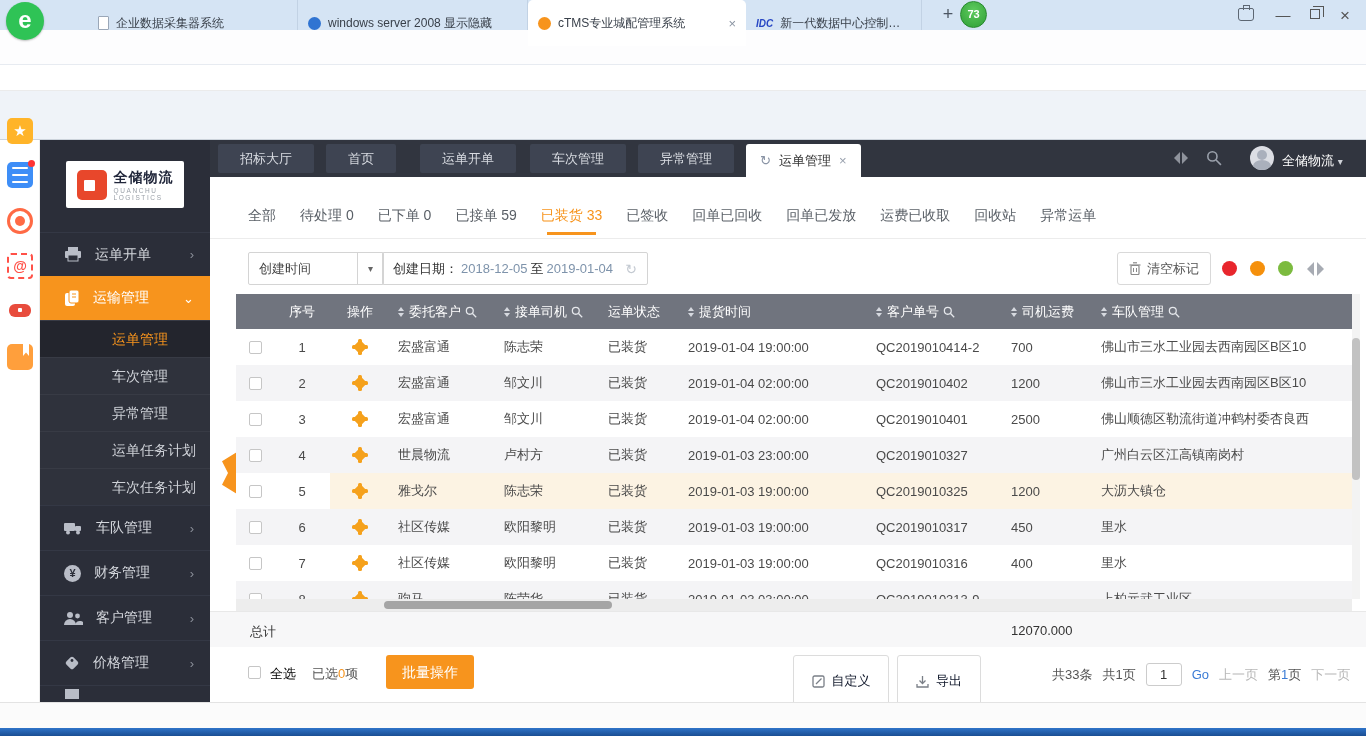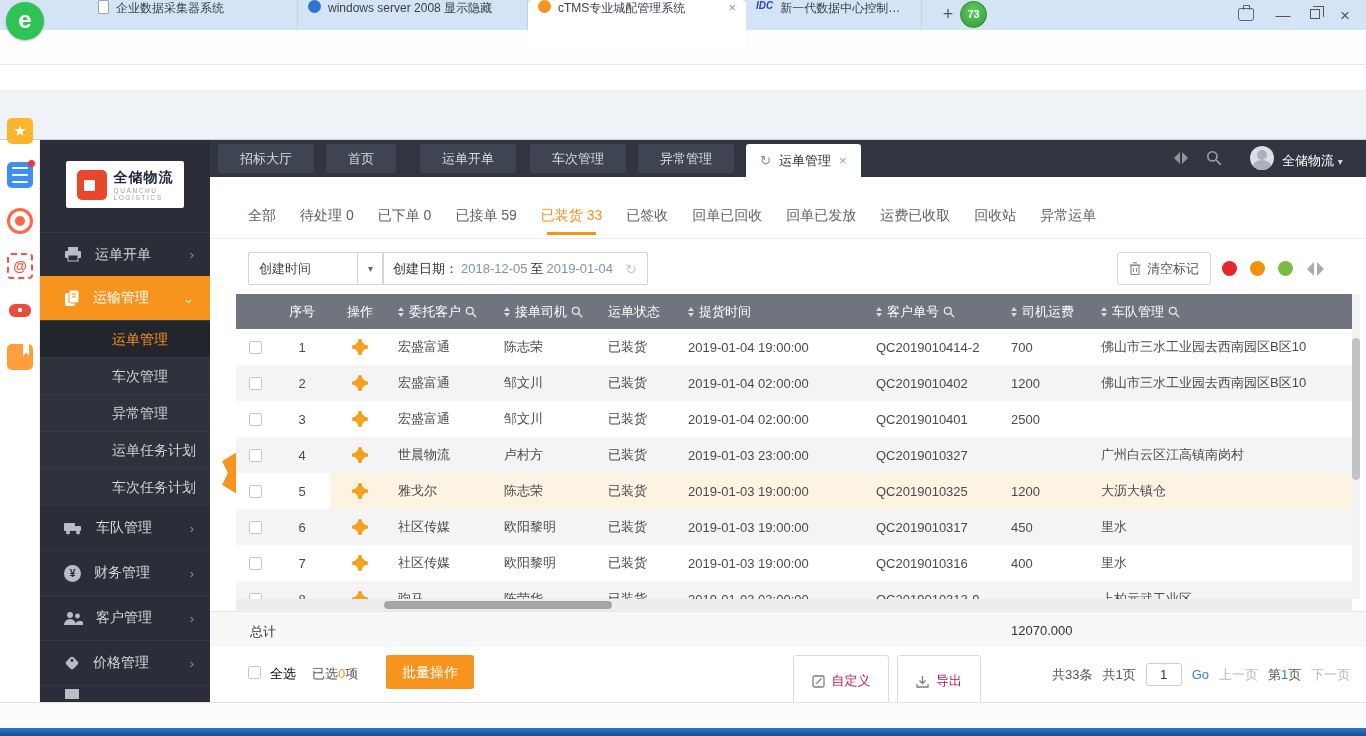--- a/index.html
+++ b/index.html
@@ -3,21 +3,21 @@
 <meta charset="utf-8">
 <style>
   *{margin:0;padding:0;box-sizing:border-box}
   body{font-family:"Liberation Sans","DejaVu Sans",sans-serif;background:#888}
   #screen{position:relative;width:1366px;height:736px;background:#fff;overflow:hidden}
   .abs{position:absolute}
   
   .tabsbar{left:0;top:0;width:1366px;height:30px;background:#d5e4f4}
   .elogo{left:6px;top:2px;width:38px;height:38px;border-radius:50%;background:#2fc356;color:#fff;
          font-size:24px;font-weight:bold;text-align:center;line-height:36px;z-index:9;box-shadow:0 1px 2px rgba(0,0,0,.25)}
-  .btab{top:0;height:46px;display:flex;gap:7px;padding:0 10px;font-size:12px;color:#39404a;
+  .btab{top:0;height:46px;display:flex;align-items:center;gap:7px;padding:0 10px;font-size:12px;color:#39404a;
         border-right:1px solid #c2d2e4;overflow:hidden;white-space:nowrap}
   .btab.active{background:#fff;border-right:none;border-radius:5px 5px 0 0;z-index:2}
   .btab .lbl{overflow:hidden;text-overflow:ellipsis;white-space:nowrap;flex:1}
   .doc-ic{width:11px;height:14px;border:1px solid #9aa7b8;background:#fff;border-radius:1px;flex:none}
   .round-ic{width:13px;height:13px;border-radius:50%;flex:none}
   .idc-ic{font-size:10px;font-weight:bold;font-style:italic;color:#2746c4;flex:none}
   .tab-x{color:#8a94a2;font-size:13px;flex:none}
   .newtab{left:936px;top:4px;font-size:18px;color:#4c5663;width:24px;text-align:center}
   .badge73{left:960px;top:1px;width:27px;height:27px;border-radius:50%;background:radial-gradient(circle at 50% 35%,#5ecb5e,#2f9e36);
            border:1px solid #27892e;color:#fff;font-size:11px;font-weight:bold;text-align:center;line-height:25px;z-index:9}
@@ -123,21 +123,21 @@
   .sort i{width:0;height:0;border:3.5px solid transparent;display:block}
   .sort .up{border-bottom:4.5px solid #d6d9df;margin-bottom:2px}
   .sort .dn{border-top:4.5px solid #d6d9df}
   .vscroll{left:1352px;top:294px;width:8px;height:305px;background:#f3f3f3}
   .vthumb{left:0;top:44px;width:8px;height:142px;background:#c2c2c2;border-radius:4px;position:absolute}
   .hscroll{left:236px;top:599px;width:1116px;height:12px;background:#ededed}
   .hthumb{position:absolute;left:148px;top:2px;width:228px;height:8px;background:#a5a5a5;border-radius:4px}
   .totals{left:210px;top:611px;width:1156px;height:36px;background:#f7f7f8;border-top:1px solid #e8e8e8}
   
   .batchbtn{left:386px;top:655px;width:88px;height:34px;background:#f7941d;border-radius:3px;color:#fff;font-size:14px;text-align:center;line-height:34px}
-  .obtn{top:655px;height:52px;border:1px solid #dcdcdc;border-radius:3px;background:#fff;display:flex;align-items:center;justify-content:center;gap:7px;font-size:13px;color:#be185d}
+  .obtn{top:655px;height:52px;border:1px solid #dcdcdc;border-radius:3px;background:#fff;display:flex;align-items:center;justify-content:center;gap:7px;font-size:13px;color:#0f172a}
   .pgn{left:1052px;top:663px;display:flex;align-items:center;gap:10px;font-size:13px;color:#555}
   .pg-input{width:36px;height:23px;border:1px solid #ccc;border-radius:3px;text-align:center;font-size:13px;color:#333}
   .blue{color:#3a7bd5}
   .gray{color:#b8b8b8}
   
   .botbar{left:0;top:702px;width:1366px;height:26px;background:#fbfbfb;border-top:1px solid #e3e3e3;z-index:4}
   .taskbar{left:0;top:728px;width:1366px;height:8px;background:linear-gradient(#2f74c9,#1b4e93)}
   .handle{left:222px;top:452px;width:15px;height:42px;background:#f7941d;clip-path:polygon(100% 0,100% 100%,0 78%,40% 50%,0 22%)}
   svg{display:block}
 </style>
@@ -505,20 +505,21 @@
             <rect x="0" y="6" width="16" height="4" rx="1.5" fill="#f5a11c"></rect>
             <rect x="3" y="3" width="10" height="10" rx="2" transform="rotate(45 8 8)" fill="#f5a11c"></rect>
           </svg>
         </div>
         <div class="c c-cons">宏盛富通</div>
         <div class="c c-drv">邹文川</div>
         <div class="c c-st">已装货</div>
         <div class="c c-pk">2019-01-04 02:00:00</div>
         <div class="c c-ord">QC2019010401</div>
         <div class="c c-fee">2500</div>
+        <div class="c c-addr">佛山顺德区勒流街道冲鹤村委杏良西</div>
       </div>
     <div class="trow">
         <div class="c c-cb">
           <span class="cb"></span>
         </div>
         <div class="c c-no">4</div>
         <div class="c c-op">
           <svg width="16" height="16" viewBox="0 0 16 16">
             <rect x="6" y="0" width="4" height="16" rx="1.5" fill="#f5a11c"></rect>
             <rect x="0" y="6" width="16" height="4" rx="1.5" fill="#f5a11c"></rect>

